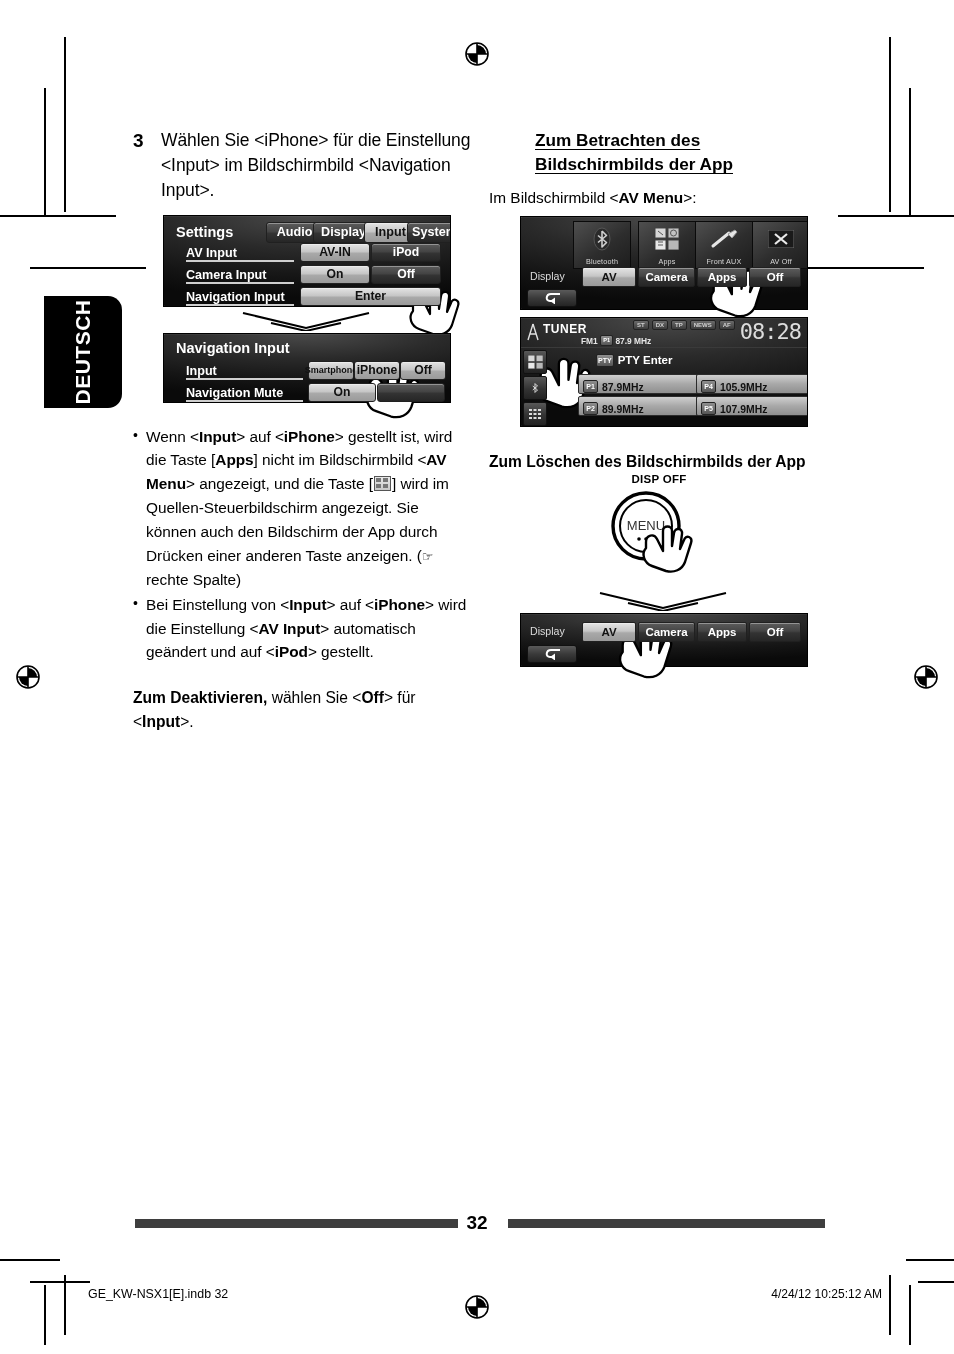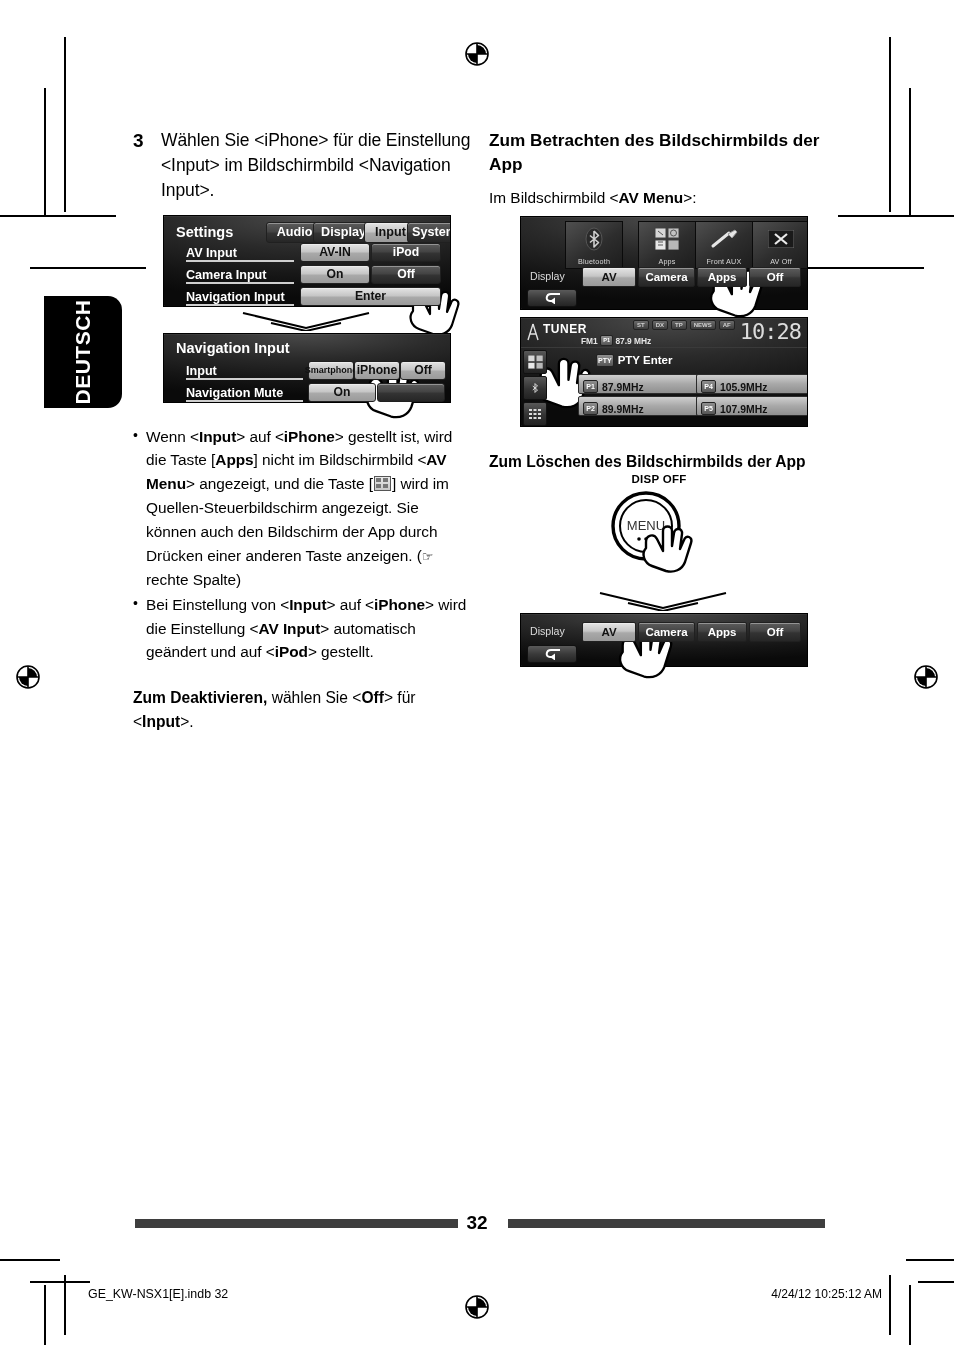--- a/index.html
+++ b/index.html
@@ -36,21 +36,21 @@
   .step-num{font-size:19px;font-weight:bold;line-height:1.42;width:28px;flex:0 0 28px;}
   .step-text{font-size:17.5px;font-weight:normal;line-height:1.42;letter-spacing:-.1px;}
   .body-text{font-size:15.6px;line-height:1.5;}
   .bullet-list{margin:0;padding:0;list-style:none;}
   .bullet-list li{display:flex;margin-bottom:1px;}
   .bullet-list li .bdot{flex:0 0 13px;font-size:14px;line-height:1.55;}
   .bullet-list li .btxt{font-size:15.4px;line-height:1.55;letter-spacing:-.05px;}
   b{font-weight:bold;}
   .h2{
     font-size:17.2px;font-weight:bold;line-height:1.42;
-    text-underline-offset:3px;
+    text-decoration:underline;text-underline-offset:3px;margin-left:46px;
   }
   .h3{font-size:15.6px;font-weight:bold;line-height:1.4;}
   .lead{font-size:15.4px;line-height:1.5;}
   .centered{text-align:center;}
   .inline-icon-box{
     display:inline-block;width:15px;height:13px;vertical-align:-2px;
     background:
       linear-gradient(#e9e9e9,#c9c9c9);
     border:1px solid #555;position:relative;margin:0 1px;
   }
@@ -326,21 +326,21 @@
 
 <div id="right-column" class="abs">
 
   <div class="h2">Zum Betrachten des Bildschirmbilds der App</div>
 
   <div class="lead" style="margin-top:9px;">Im Bildschirmbild &lt;<b>AV Menu</b>&gt;:</div>
 
   <div style="margin-top:7px;margin-left:31px;position:relative;">
     <div id="avmenu-screen" class="screen" style="position:relative;">
 
-      <div class="icon-tile" style="left:44px;">
+      <div class="icon-tile" style="left:52px;">
         <span class="glyph">
           <svg width="18" height="24" viewBox="0 0 18 24">
             <ellipse cx="9" cy="12" rx="8" ry="11" fill="#2a2a2a" stroke="#555" stroke-width="1"></ellipse>
             <path d="M9 4 L13.5 8.5 L5 15.5 M5 8.5 L13.5 15.5 L9 20 L9 4" fill="none" stroke="#cfcfcf" stroke-width="1.6" stroke-linejoin="round"></path>
           </svg>
         </span>
         <span class="cap">Bluetooth</span>
       </div>
 
       <div class="icon-tile" style="left:117px;">
@@ -411,21 +411,21 @@
           <span class="badge" style="font-size:5.6px;min-width:9px;height:9px;vertical-align:1px;">P1</span>
           <span>87.9 MHz</span>
         </span>
         <div class="stat-strip">
           <span>ST</span>
           <span>DX</span>
           <span>TP</span>
           <span>NEWS</span>
           <span>AF</span>
         </div>
-        <span class="clock">10:28</span>
+        <span class="clock">08:28</span>
       </div>
 
       <div class="side-rail">
         <div class="side-btn">
           <svg width="15" height="14" viewBox="0 0 24 22">
             <rect x="0" y="0" width="11" height="10" fill="#d8d8d8" stroke="#444"></rect>
             <rect x="13" y="0" width="11" height="10" fill="#c2c2c2" stroke="#444"></rect>
             <rect x="0" y="12" width="11" height="10" fill="#e8e8e8" stroke="#444"></rect>
             <rect x="13" y="12" width="11" height="10" fill="#b8b8b8" stroke="#444"></rect>
           </svg>

